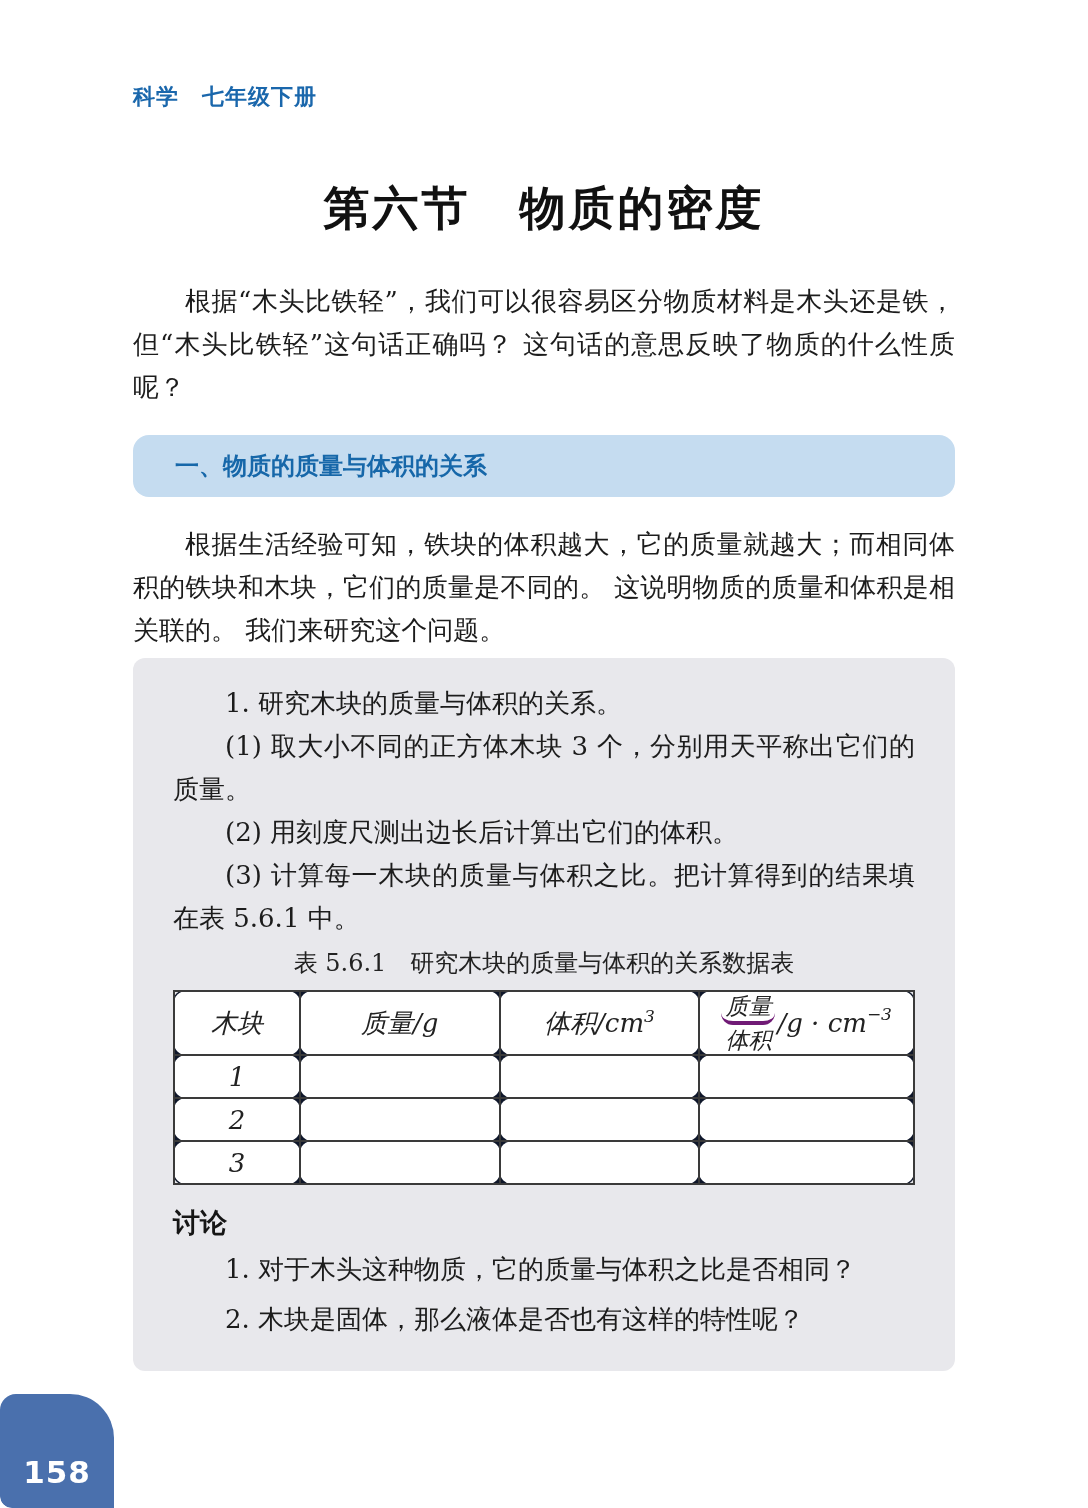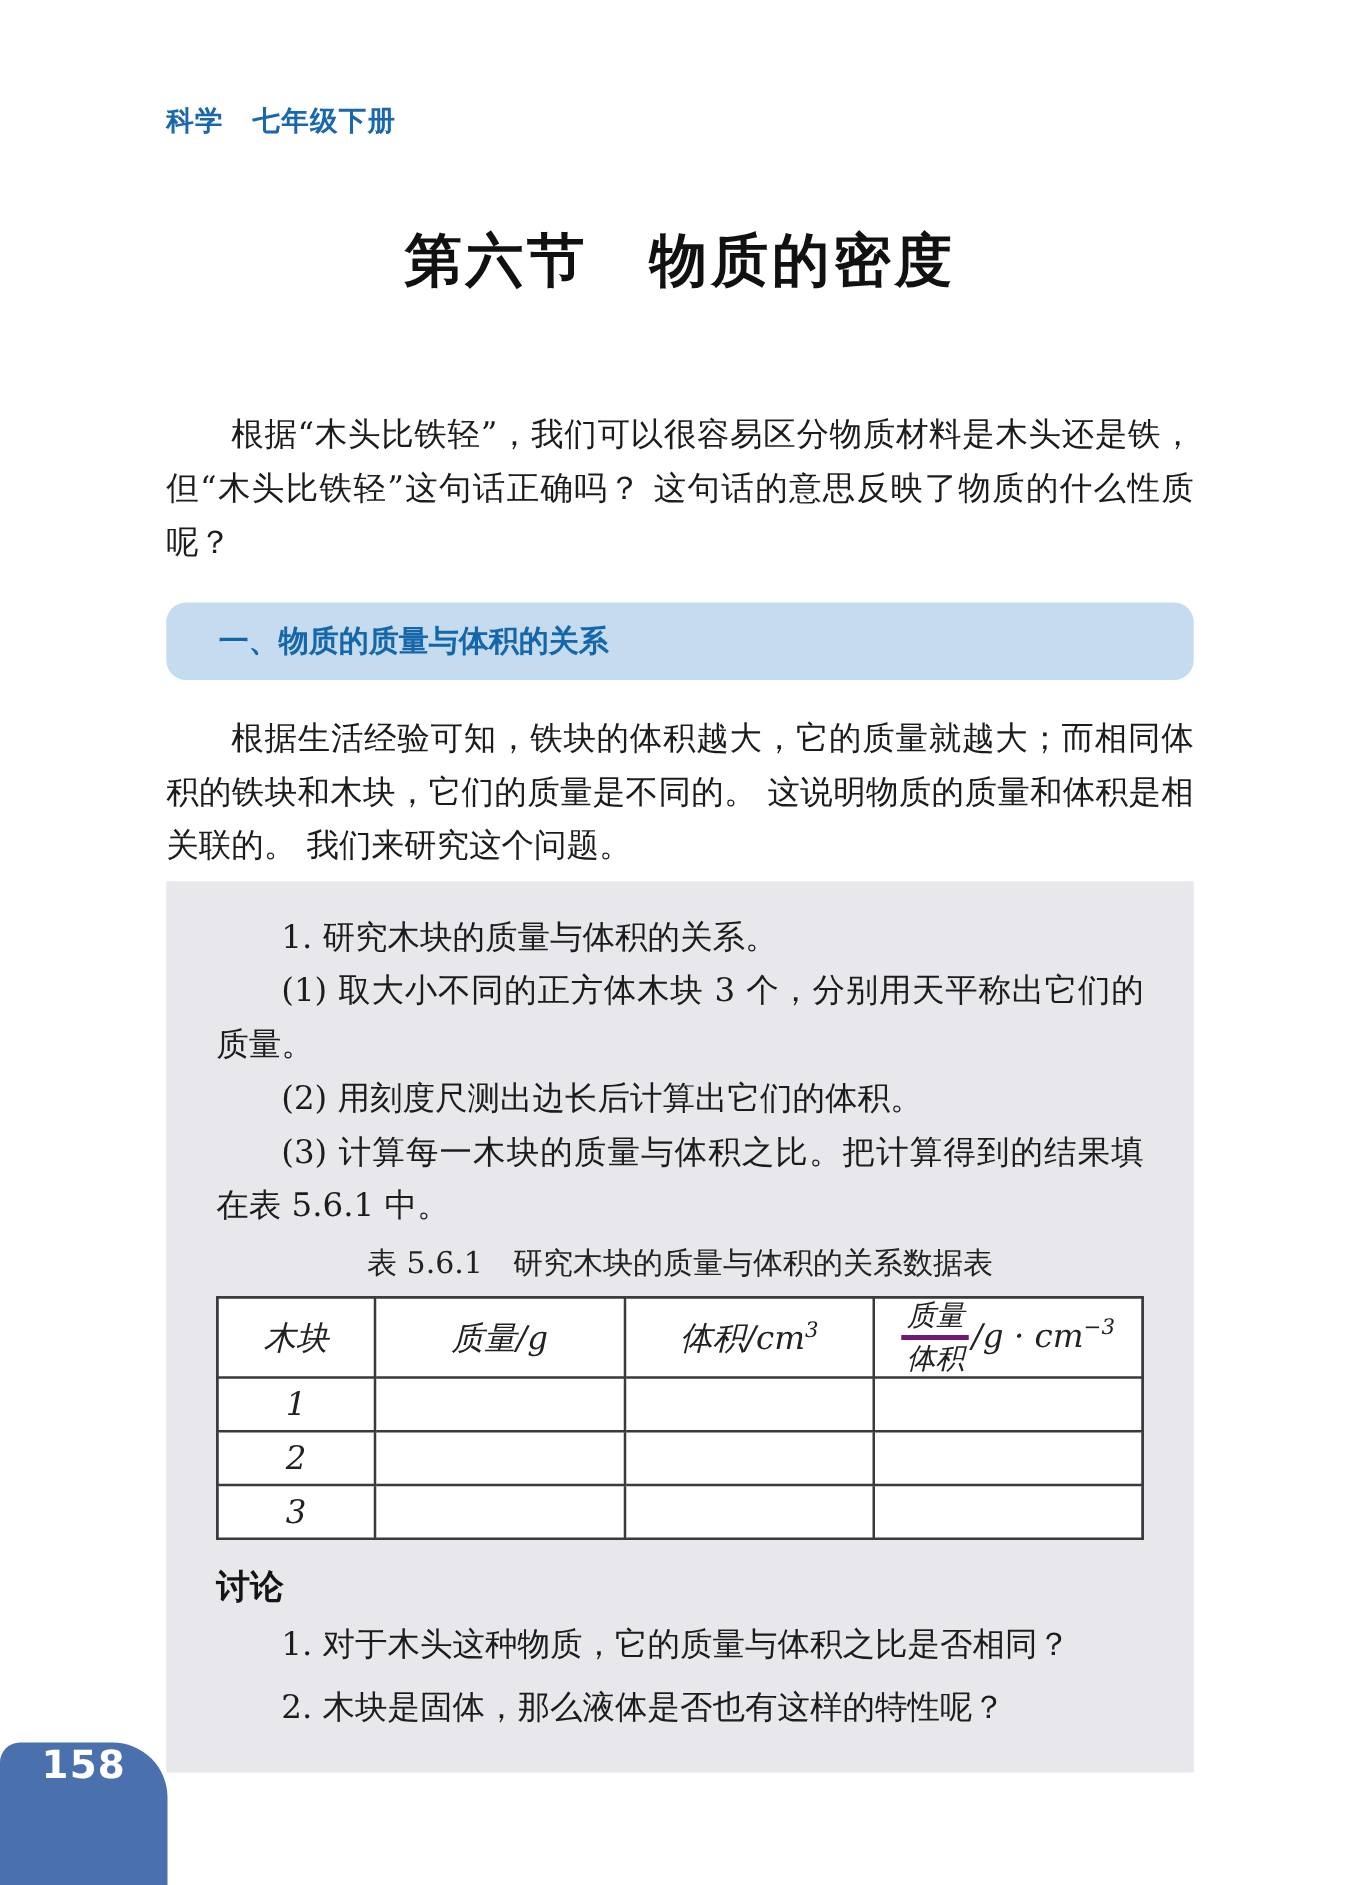--- a/index.html
+++ b/index.html
@@ -1,40 +1,40 @@
 <!DOCTYPE html>
 <html style="--header-blue: #1a67ac; --banner-bg: #c5dcf0; --banner-text: #1667a9; --arrow-green: #47a24e; --activity-bar-bg: #c8d8ba; --box-gray: #e8e8ec; --tab-blue: #4a70ad; --table-border: #3a3a3a; --text-black: #1c1c1c;"><head>
 <meta charset="utf-8">
 <style>
   :root{
     --header-blue:#1a67ac; --banner-bg:#c5dcf0; --banner-text:#1667a9;
     --arrow-green:#47a24e; --activity-bar-bg:#c8d8ba; --box-gray:#e8e8ec;
     --tab-blue:#4a70ad; --table-border:#3a3a3a; --text-black:#1c1c1c;
   }
-  *{margin:0;padding:0;box-sizing:border-box;}
+  *{margin:0;padding:0;box-sizing:border-box;border-radius:12px;}
   html,body{background:#fff;}
   .page{
     position:relative; width:1088px; height:1508px; background:#fff;
     overflow:hidden; font-family:"DejaVu Serif","Liberation Serif",serif;
     color:var(--text-black);
   }
   .content{ padding:82px 133px 0 133px; }
   .running-header{
     font-family:"Liberation Sans","DejaVu Sans",sans-serif;
     font-size:22px; font-weight:bold; color:var(--header-blue);
     letter-spacing:1px;
   }
   .title{
     margin-top:66px; text-align:center;
     font-family:"DejaVu Sans","Liberation Sans",sans-serif;
     font-size:46px; font-weight:bold; letter-spacing:3px; line-height:60px;
     color:#111;
   }
   .para{
-    margin-top:89px; font-size:26px; line-height:43px; text-align:justify;
+    margin-top:42px; font-size:26px; line-height:43px; text-align:justify;
     text-indent:2em;
   }
   .para.second{ margin-top:26px; }
   .section-banner{
     margin-top:26px; height:62px; border-radius:16px;
     background:var(--banner-bg); display:flex; align-items:center;
     padding-left:42px;
   }
   .section-banner .heading{
     font-family:Liberation Sans, sans-serif;
@@ -91,23 +91,23 @@
   .frac .num{ display:block; border-bottom:4px solid #701a75; padding:0 4px 1px 4px; }
   .frac .den{ display:block; padding-top:2px; }
   .ratio-unit{ vertical-align:middle; }
   .discussion-heading{
     margin-top:20px;
     font-family:"DejaVu Sans","Liberation Sans",sans-serif;
     font-size:27px; font-weight:bold; color:#151515; line-height:36px;
   }
   .discussion-item{ margin-top:7px; }
   .page-tab{
-    position:absolute; left:0; bottom:0; width:134px; height:114px;
+    position:absolute; left:0; bottom:0; width:114px; height:114px;
     background:var(--tab-blue); border-radius:16px 44px 0 0;
-    display:flex; align-items:flex-start; justify-content:center;
+    display:flex; align-items:flex-end; justify-content:center;
     padding-bottom:18px;
   }
   .page-tab .num{
     font-family:"DejaVu Sans","Liberation Sans",sans-serif;
     font-size:31px; font-weight:bold; color:#fff; letter-spacing:1px;
   }
 </style>
 </head>
 <body>
 

